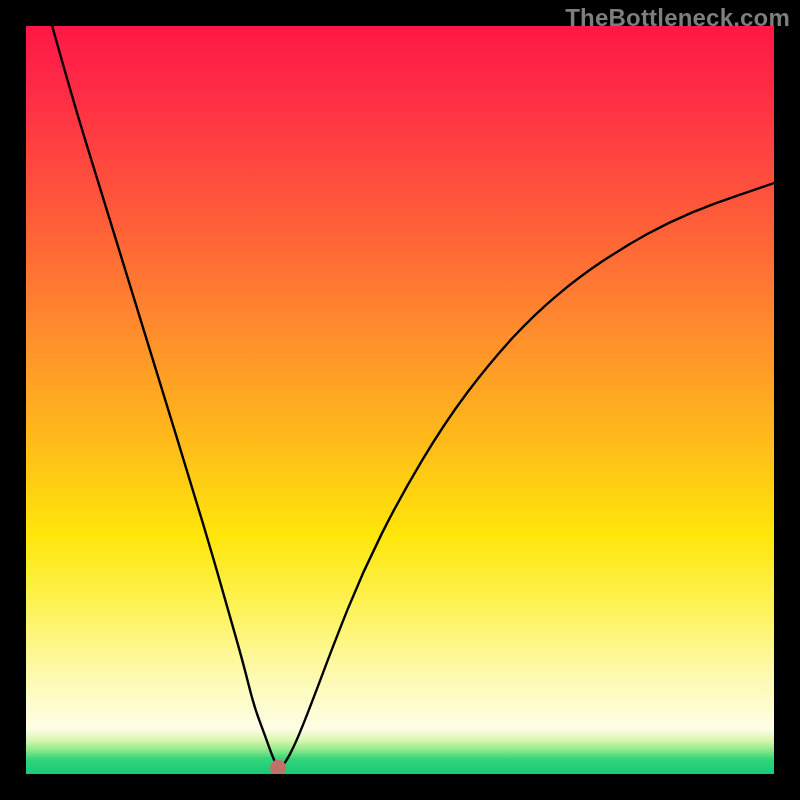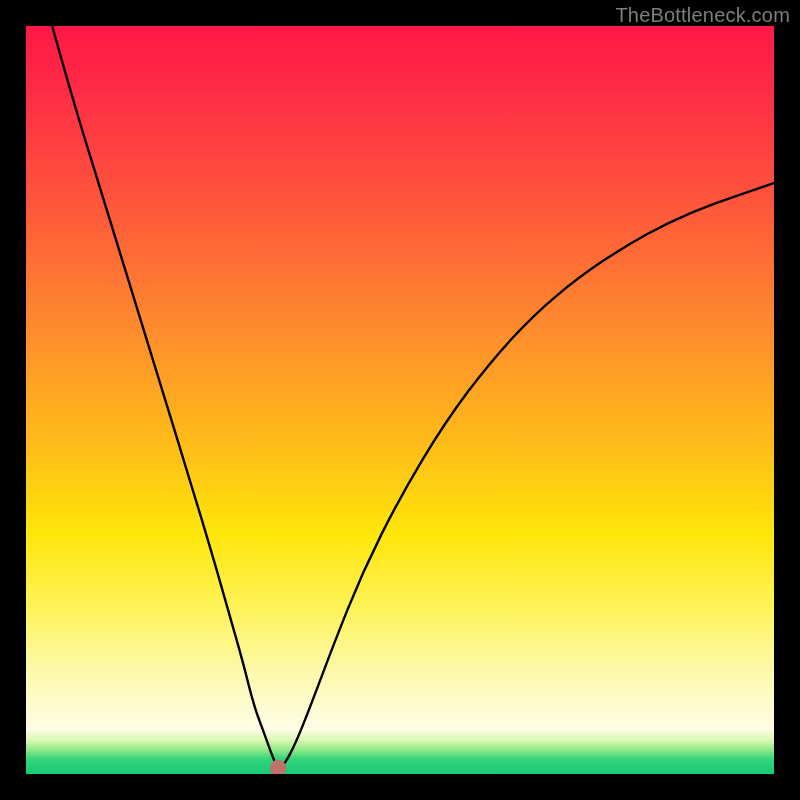--- a/index.html
+++ b/index.html
@@ -46,23 +46,23 @@
     position: absolute;
     left: 0;
     top: 0;
     pointer-events: none;
   }
   .watermark {
     position: absolute;
     top: 4px;
     right: 10px;
     color: #7e7e7e;
-    font-size: 20px;
+    font-size: 24px;
     letter-spacing: 0.2px;
-    font-weight: 400;
+    font-weight: 700;
   }
 </style>
 </head>
 <body>
 
 <div class="frame">
 
   <div class="plot-area">
     <svg class="curve-layer" width="748" height="748" viewBox="0 0 748 748">
       <path id="curve-path" fill="none" stroke="#000" stroke-width="2.4" stroke-linecap="round" stroke-linejoin="round" d="M 26.2 0.0 Q 44.9 67.3 59.8 115.9 Q 74.8 164.6 89.8 213.2 Q 104.7 261.8 119.7 310.4 Q 134.6 359.0 149.6 407.7 Q 164.6 456.3 175.8 493.7 Q 187.0 531.1 194.5 557.3 Q 202.0 583.4 209.4 609.6 Q 216.9 635.8 222.5 658.2 Q 228.1 680.7 233.8 695.6 Q 239.4 710.6 243.1 721.1 Q 246.8 731.5 249.5 736.8 Q 252.1 742.0 255.1 740.5 Q 258.1 739.0 263.7 728.6 Q 269.3 718.1 276.8 699.4 Q 284.2 680.7 295.5 650.8 Q 306.7 620.8 321.6 583.4 Q 336.6 546.0 355.3 508.6 Q 374.0 471.2 396.4 433.8 Q 418.9 396.4 441.3 366.5 Q 463.8 336.6 486.2 312.3 Q 508.6 288.0 531.1 269.3 Q 553.5 250.6 576.0 235.6 Q 598.4 220.7 620.8 208.3 Q 643.3 196.0 665.7 186.6 Q 688.2 177.3 710.6 169.8 Q 733.0 162.3 740.5 159.7 T 748.0 157.1"></path>

